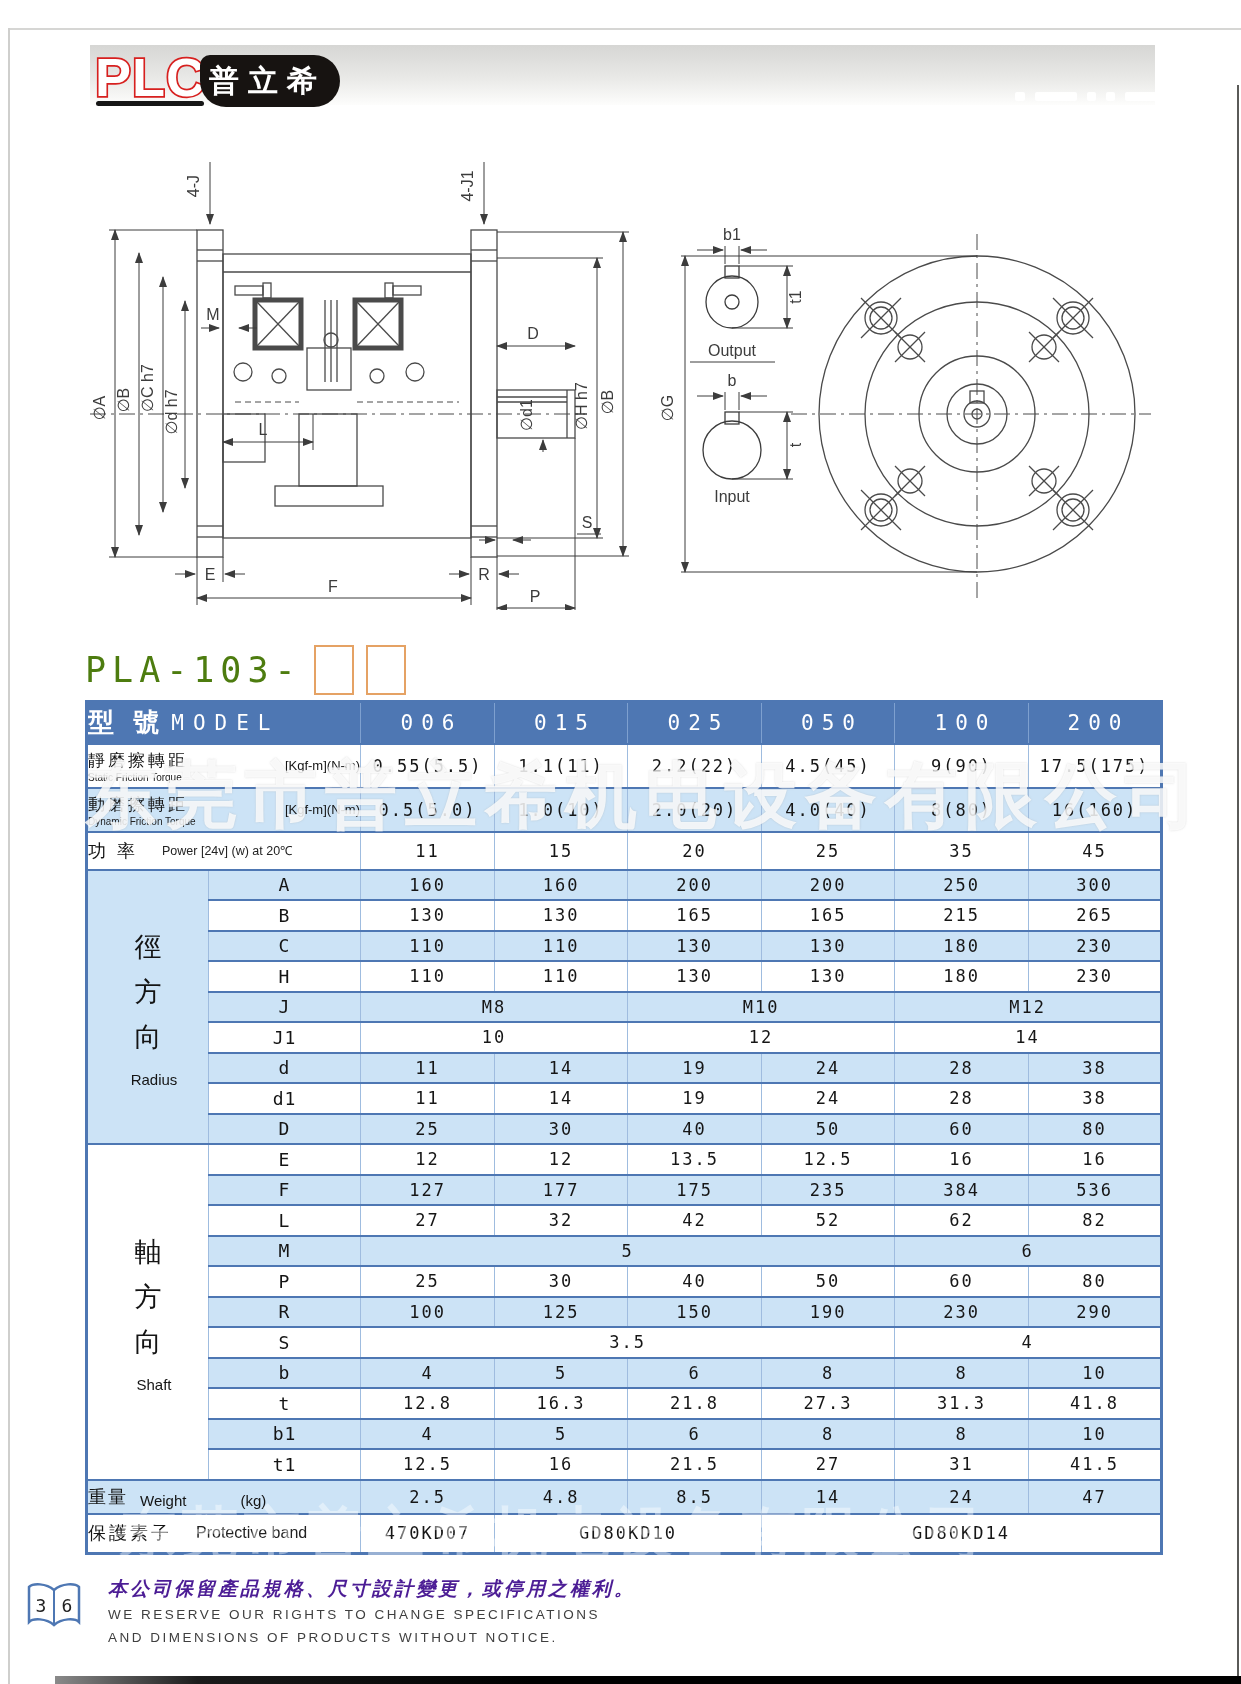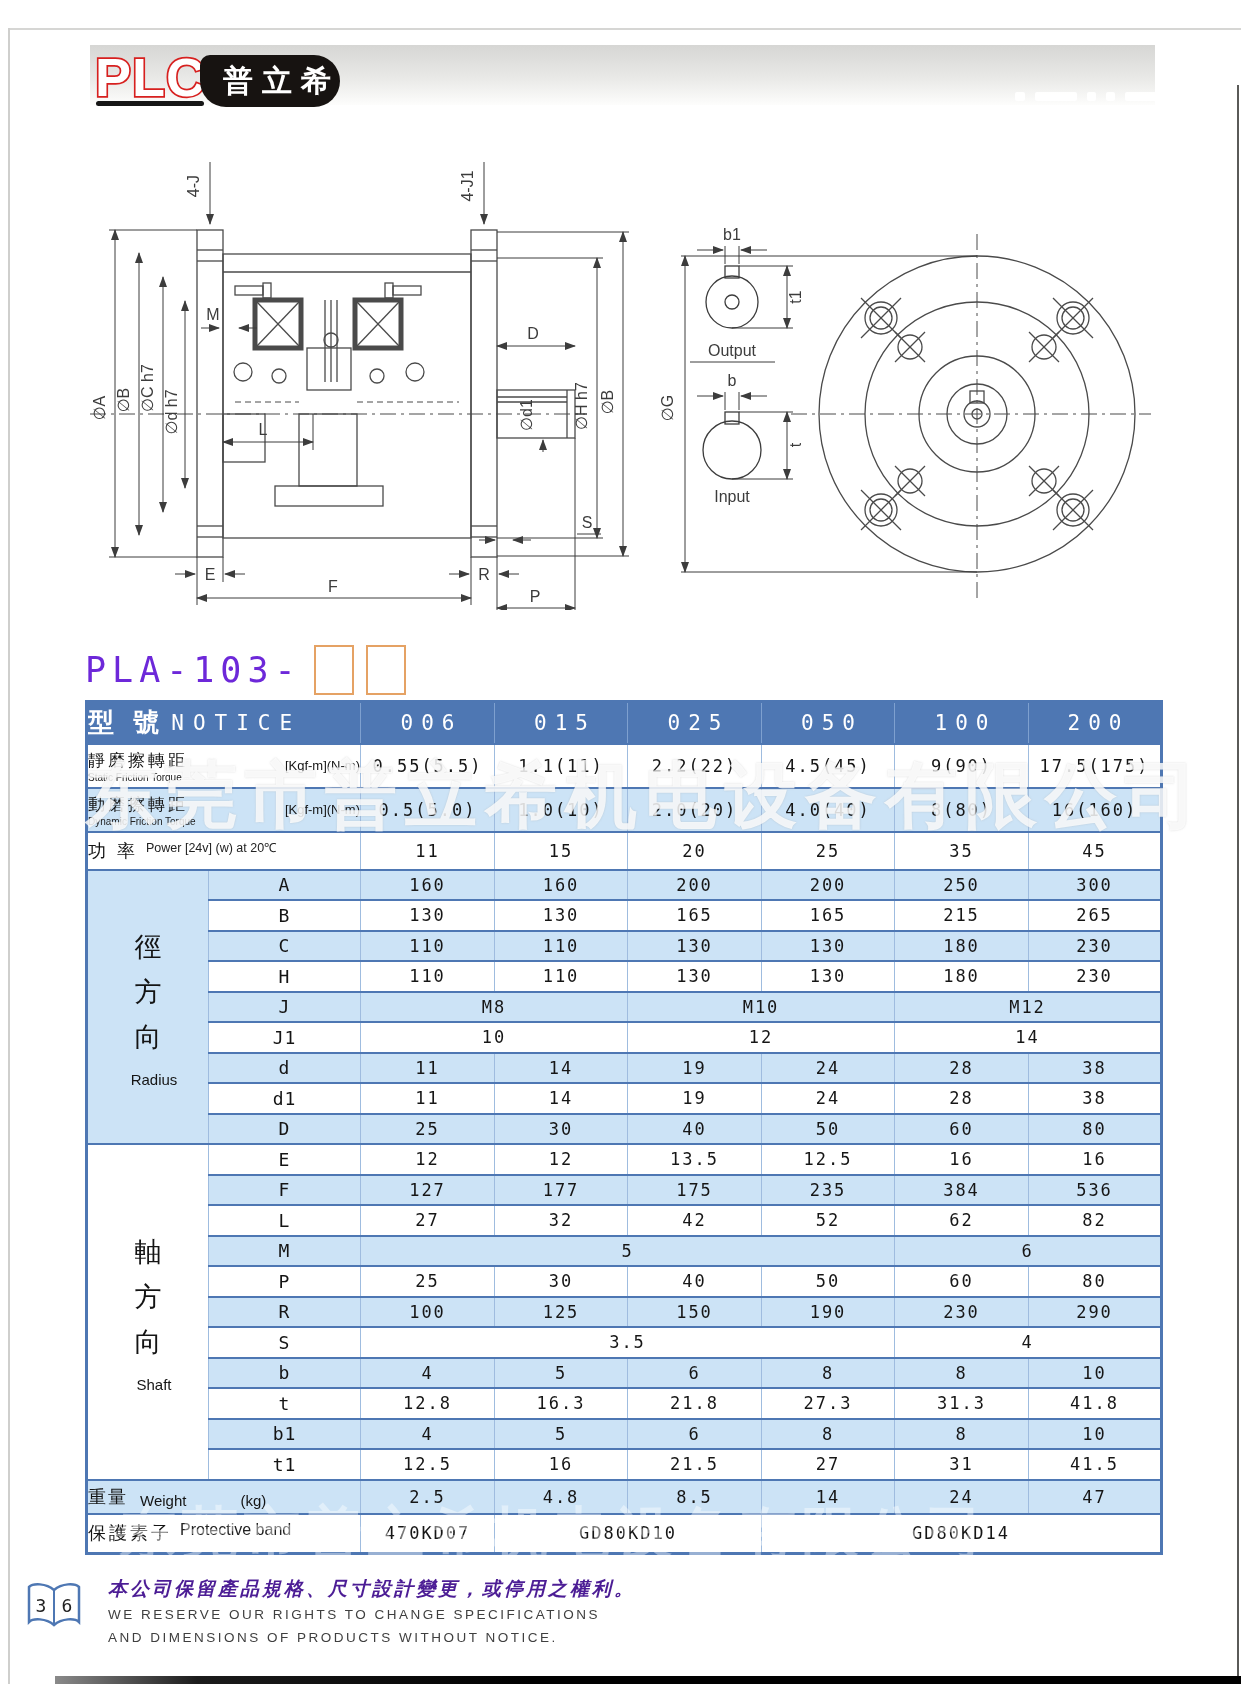--- a/index.html
+++ b/index.html
@@ -10,33 +10,33 @@
   .edge-top{position:absolute;left:8px;top:28px;right:0;height:2px;background:#d6d6d4;}
   .edge-right{position:absolute;right:2px;top:85px;height:1591px;width:2px;background:#5a5a58;}
   .bottom-bar{position:absolute;left:55px;right:0;bottom:0;height:8px;
               background:linear-gradient(90deg,#8a8a8a 0%,#1b1b1b 12%,#000 40%);}
   
   .brand-strip{position:absolute;left:90px;top:45px;width:1065px;height:60px;
                background:linear-gradient(180deg,#d6d6d4 0%,#e9e9e7 55%,#fdfdfc 100%);}
   .plc-svg{position:absolute;left:92px;top:46px;}
   .plc-underline{position:absolute;left:96px;top:101px;width:108px;height:5px;background:#161616;border-radius:3px;}
   .brand-badge{position:absolute;left:200px;top:55px;width:140px;height:52px;background:#171311;
-               border-radius:10px 26px 26px 26px;display:flex;align-items:center;justify-content:flex-end;}
+               border-radius:10px 26px 26px 26px;display:flex;align-items:center;justify-content:flex-start;}
   .brand-badge span{color:#fff;font-size:30px;letter-spacing:9px;text-indent:9px;font-weight:bold;}
   .hdr-marks{position:absolute;left:1015px;top:92px;display:flex;gap:10px;align-items:center;}
   .hdr-marks i{display:block;background:#fff;opacity:.92;height:9px;border-radius:2px;}
   .hdr-marks i:nth-child(1){width:10px;}.hdr-marks i:nth-child(2){width:42px;}
   .hdr-marks i:nth-child(3){width:9px;}.hdr-marks i:nth-child(4){width:9px;}
   .hdr-marks i:nth-child(5){width:46px;}.hdr-marks i:nth-child(6){width:10px;}
   
   .drawing{position:absolute;left:85px;top:150px;width:1075px;height:460px;}
   .drawing text{font-family:"Liberation Sans",sans-serif;font-size:16px;fill:#3c3c3c;}
   
   .model-title{position:absolute;left:85px;top:645px;display:flex;align-items:center;gap:12px;}
-  .model-title .pfx{font-size:35px;letter-spacing:6px;color:#6d28d9;font-family:"DejaVu Sans Mono",monospace;}
+  .model-title .pfx{font-size:35px;letter-spacing:6px;color:#4d7c0f;font-family:"DejaVu Sans Mono",monospace;}
   .model-title .box{display:inline-block;width:36px;height:46px;border:2px solid #e5a264;}
   
   table.spec{position:absolute;left:85px;top:700px;width:1075px;border-collapse:collapse;
              table-layout:fixed;border:3px solid #4e77b3;}
   table.spec td,table.spec th{border-left:1px solid #9fbcdf;border-right:1px solid #9fbcdf;
              border-top:2px solid #4e77b3;border-bottom:2px solid #4e77b3;padding:0;overflow:hidden;}
   table.spec thead th{background:#4e77b3;color:#fff;border-left:1px solid #7ea0cf;border-right:1px solid #7ea0cf;}
   th.model-th{text-align:left;padding-left:16px;}
   th.model-th .zh{font-size:26px;letter-spacing:6px;font-weight:bold;vertical-align:middle;text-align:center;}
   th.model-th .en{font-size:21px;letter-spacing:9px;font-weight:normal;margin-left:6px;
@@ -44,21 +44,21 @@
   th.col-th{font-family:"DejaVu Sans Mono",monospace;font-size:21px;letter-spacing:8px;
             font-weight:normal;text-align:center;text-indent:8px;}
   tr.shade td{background:#cce3f6;}
   td.val{font-family:"DejaVu Sans Mono",monospace;font-size:17px;letter-spacing:2px;
          text-align:center;color:#161616;}
   td.lbl{padding:0 8px 0 12px;}
   .lblwrap{display:flex;align-items:center;justify-content:space-between;}
   .zhbig{font-size:17px;letter-spacing:3px;white-space:nowrap;}
   .ensmall{font-size:10px;color:#222;white-space:nowrap;}
   .unit{font-size:13px;white-space:nowrap;margin-left:4px;}
-  .inlinelbl{display:flex;align-items:flex-start;gap:8px;}
+  .inlinelbl{display:flex;align-items:center;gap:24px;}
   .inlinelbl .zhbig{font-size:18px;}
   .inlinelbl .ensmall{font-size:12.5px;}
   td.sec{text-align:center;vertical-align:middle;background:#fff;}
   .seczh{font-size:27px;line-height:1.65;letter-spacing:0;}
   .secen{font-size:15px;margin-top:12px;margin-left:12px;}
   td.param{font-family:"DejaVu Sans Mono",monospace;font-size:18px;text-align:center;letter-spacing:1px;}
   .wlbl{display:flex;align-items:flex-end;}
   .wlbl .zhbig{font-size:18px;letter-spacing:2px;}
   .wlbl .wen{font-size:15px;margin-left:12px;}
   .wlbl .wunit{font-size:15px;margin-left:54px;}
@@ -307,21 +307,21 @@
       <col style="width:152px">
       <col style="width:134px">
       <col style="width:133px">
       <col style="width:134px">
       <col style="width:133px">
       <col style="width:134px">
       <col style="width:133px">
     </colgroup>
     <thead>
       <tr style="height:42px">
-        <th colspan="2" class="model-th"><span class="zh">型 號</span><span class="en">NOTICE</span></th>
+        <th colspan="2" class="model-th"><span class="zh">型 號</span><span class="en">MODEL</span></th>
         <th class="col-th">006</th>
         <th class="col-th">015</th>
         <th class="col-th">025</th>
         <th class="col-th">050</th>
         <th class="col-th">100</th>
         <th class="col-th">200</th>
       </tr>
     </thead>
     <tbody>
       <tr style="height:44px" class="">

